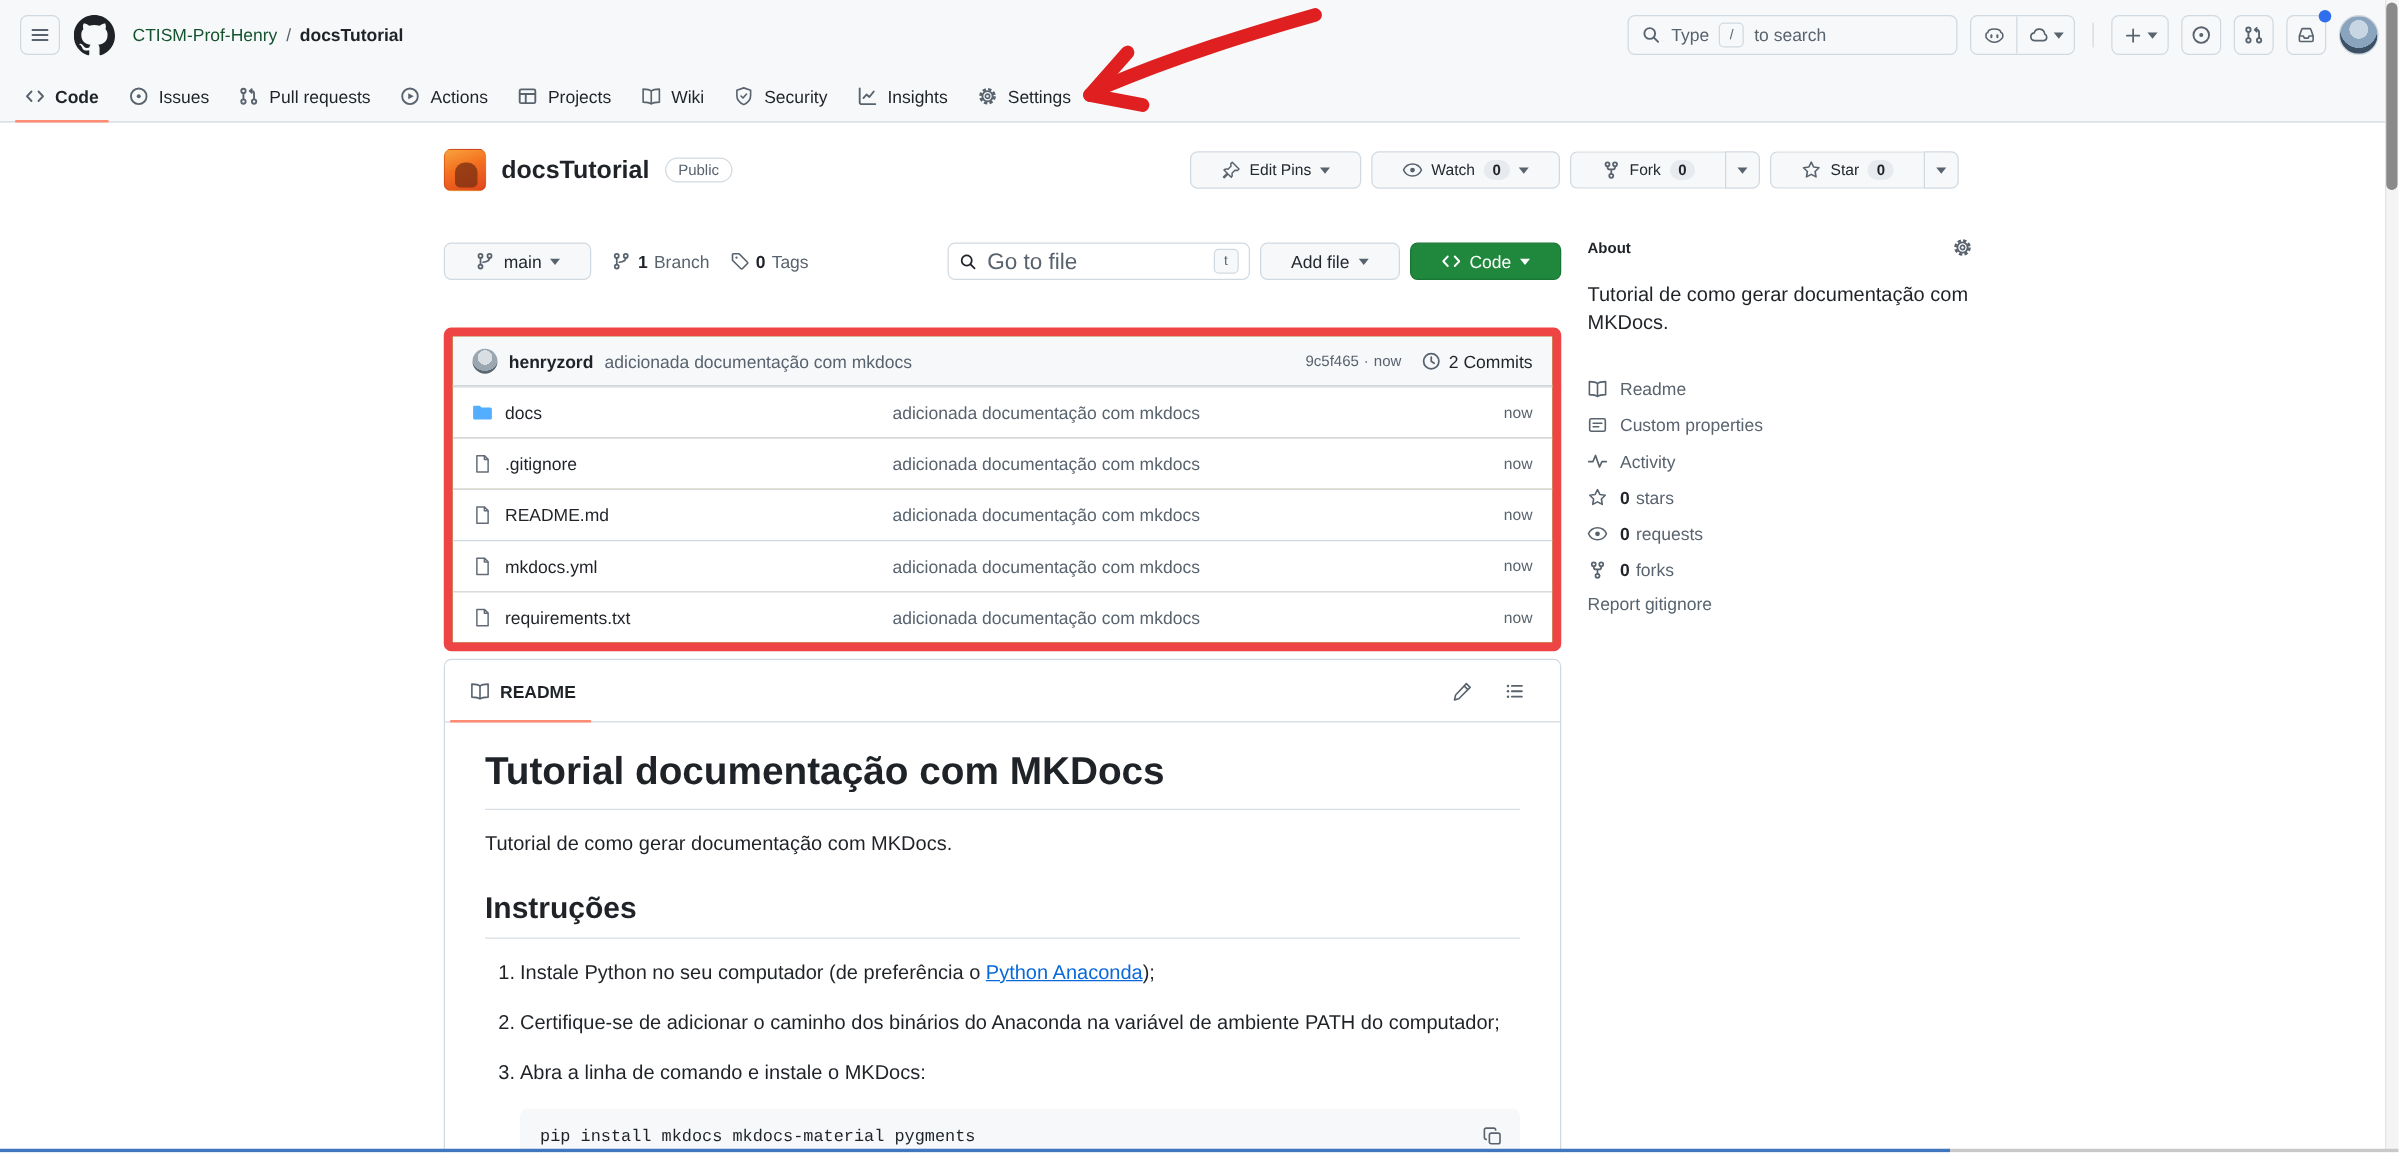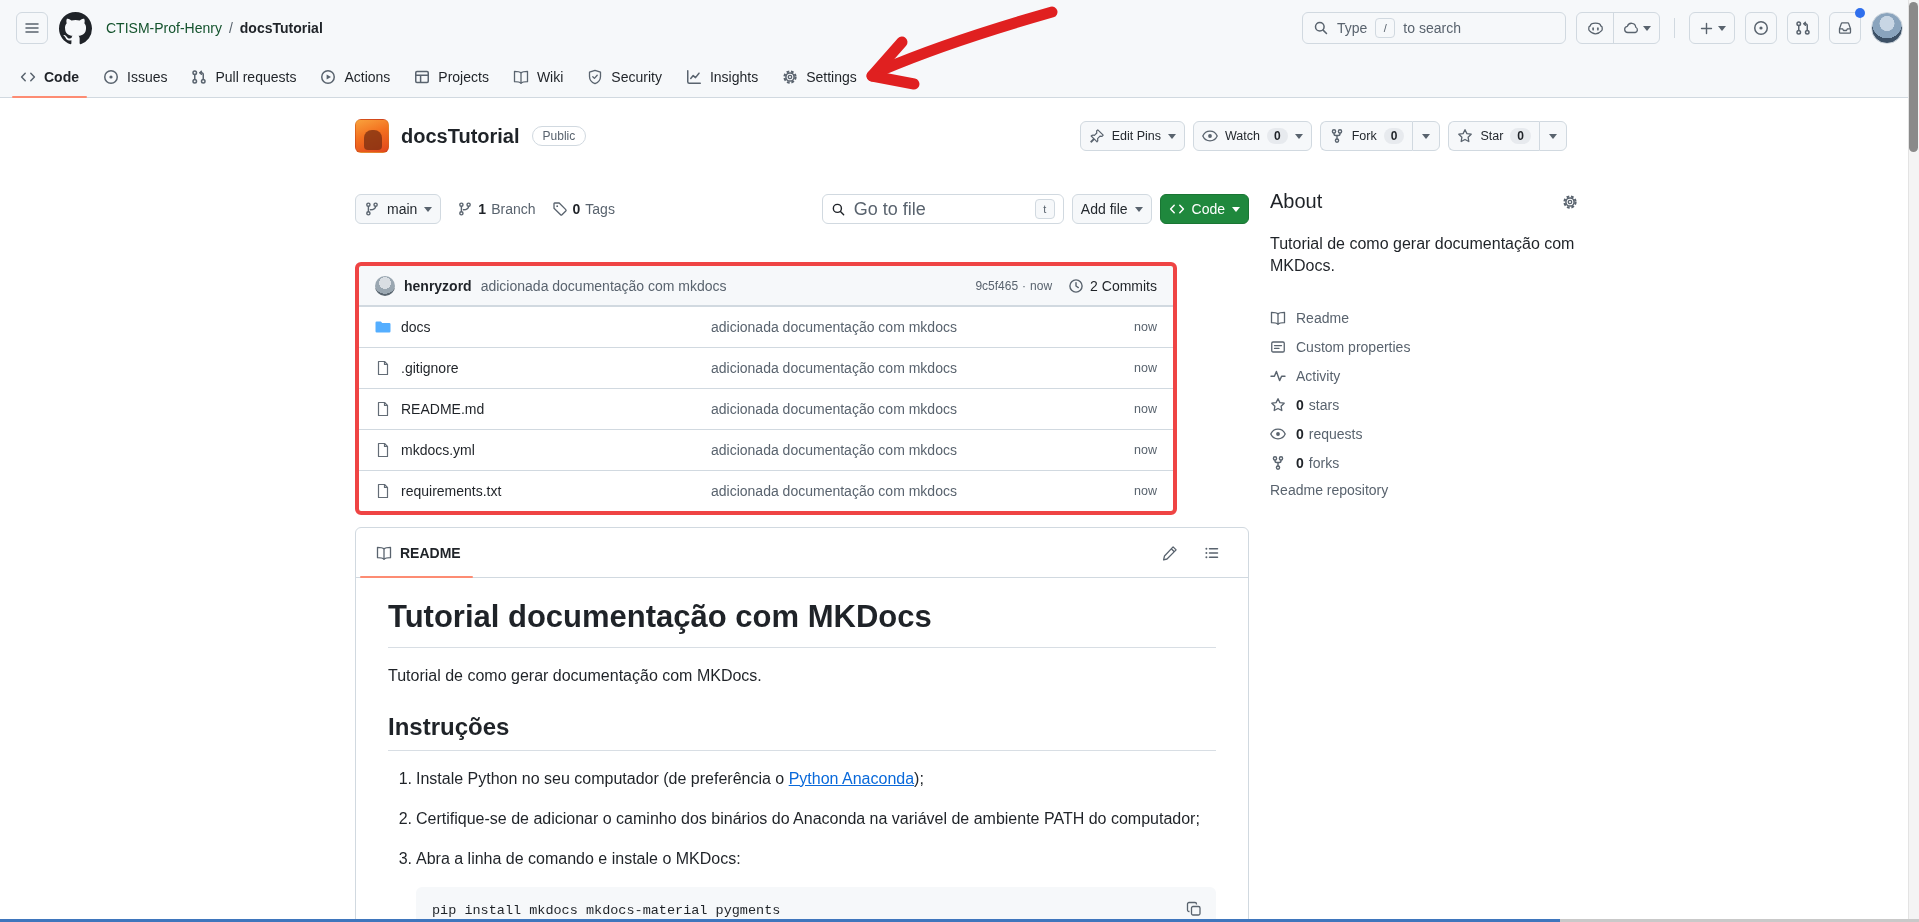--- a/index.html
+++ b/index.html
@@ -81,21 +81,21 @@
     content:""; position:absolute; left:8px; top:10px; width:18px; height:20px;
     border-radius:8px 8px 4px 4px; background:#7a2e12; opacity:.75;
   }
   .repo-title { font-size:20px; font-weight:600; }
   .vis-badge {
     margin-left:12px; font-size:12px; font-weight:500; color:#59636e;
     border:1px solid #d1d9e0; border-radius:999px; padding:2px 10px;
   }
   .head-actions { margin-left:auto; display:flex; align-items:center; gap:8px; }
   .btn {
-    display:inline-flex; align-items:center; gap:7px; height:30px; padding:0 8px;
+    display:inline-flex; align-items:center; gap:7px; height:30px; padding:0 24px;
     background:#f6f8fa; border:1px solid #d1d9e0; border-radius:6px;
     font-size:12.5px; font-weight:500; color:#24292f; cursor:pointer; white-space:nowrap;
   }
   .btn .ico { color:#59636e; }
   .btn .caret { color:#59636e; }
   .counter {
     background:#e7eaee; border-radius:999px; padding:1px 7px; font-size:12px; font-weight:600; color:#1f2328;
   }
   .btn-group { display:inline-flex; }
   .btn-group .btn.gmain { border-top-right-radius:0; border-bottom-right-radius:0; border-right:none;text-align:center; }
@@ -113,22 +113,22 @@
   .goto input {
     border:none; outline:none; flex:1; font-size:18px; color:#1f2328; background:transparent;
     font-family:"Liberation Sans","DejaVu Sans",sans-serif; min-width:0;
   }
   .goto input::placeholder { color:#59636e; opacity:1; }
   .btn.green { background:#1f883d; border-color:#1a7634; color:#fff; }
   .btn.green .ico, .btn.green .caret { color:#fff; }
 
   
   .filesbox {
-    position:absolute; left:355px; top:262px; width:822px;
-    border:4px solid #ef4444; border-radius:6px; overflow:hidden; background:#a16207;
+    position:absolute; left:355px; top:262px; width:894px;
+    border:7px solid #ef4444; border-radius:6px; overflow:hidden; background:#a16207;
   }
   .commitrow {
     height:40px; background:#f6f8fa; display:flex; align-items:center; gap:9px;
     padding:0 16px; border-bottom:1px solid #d1d9e0; font-size:14px;
   }
   .commit-avatar {
     width:20px; height:20px; border-radius:50%;
     background:radial-gradient(circle at 50% 35%, #d9dee3 0 35%, #9aa7b1 36% 65%, #5a6670 66% 100%);
     flex:0 0 auto;
   }
@@ -185,21 +185,21 @@
     position:relative; color:#1f2328;
   }
   .copy-btn {
     position:absolute; top:8px; right:8px; width:28px; height:28px; border-radius:6px;
     display:flex; align-items:center; justify-content:center; color:#59636e; cursor:pointer; background:transparent;
   }
 
   
   .sidebar { position:absolute; left:1270px; top:190px; width:310px; }
   .about-head { display:flex; align-items:center; }
-  .about-title { font-size:20px; font-weight:400; }
+  .about-title { font-size:12px; font-weight:700; }
   .about-gear { margin-left:auto; color:#59636e; cursor:pointer; display:flex; padding-right:2px; }
   .about-desc { margin-top:20px; font-size:16px; line-height:1.4; color:#1f2328; }
   .side-items { margin-top:26px; display:flex; flex-direction:column; }
   .side-item { display:flex; align-items:center; gap:10px; height:29px; font-size:14px; color:#59636e; cursor:pointer; }
   .side-item .ico { color:#59636e; flex:0 0 auto; }
   .side-item .cnt { color:#1f2328; font-weight:600; }
   .report-link { margin-top:4px; font-size:14px; color:#59636e; cursor:pointer; }
 
   
   .scrollbar-track { position:absolute; right:0; top:0; width:11px; height:100%; background:#f4f4f4; border-left:1px solid #e3e3e3; }
@@ -772,21 +772,21 @@
         <span style="margin-left:-5px;">requests</span>
       </div>
       <div class="side-item">
         <svg class="ico" width="16" height="16">
             <use href="#i-fork"></use>
           </svg>
         <span class="cnt">0</span>
         <span style="margin-left:-5px;">forks</span>
       </div>
     </div>
-    <div class="report-link">Readme repository</div>
+    <div class="report-link">Report gitignore</div>
   </aside>
 
   <div class="scrollbar-track">
     <div class="scrollbar-thumb"></div>
   </div>
   <div class="bottom-line-blue"></div>
   <div class="bottom-line-gray"></div>
 
 </div>
 

